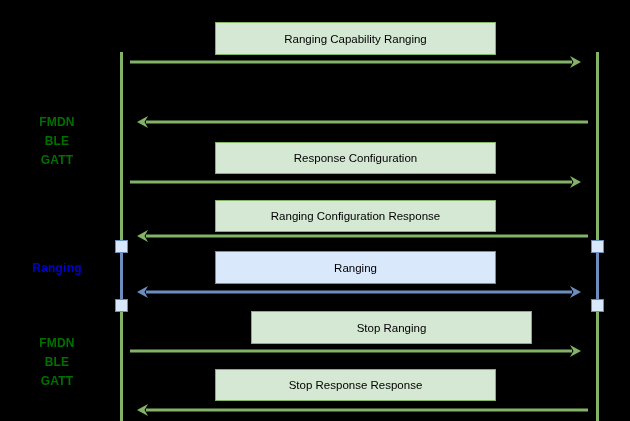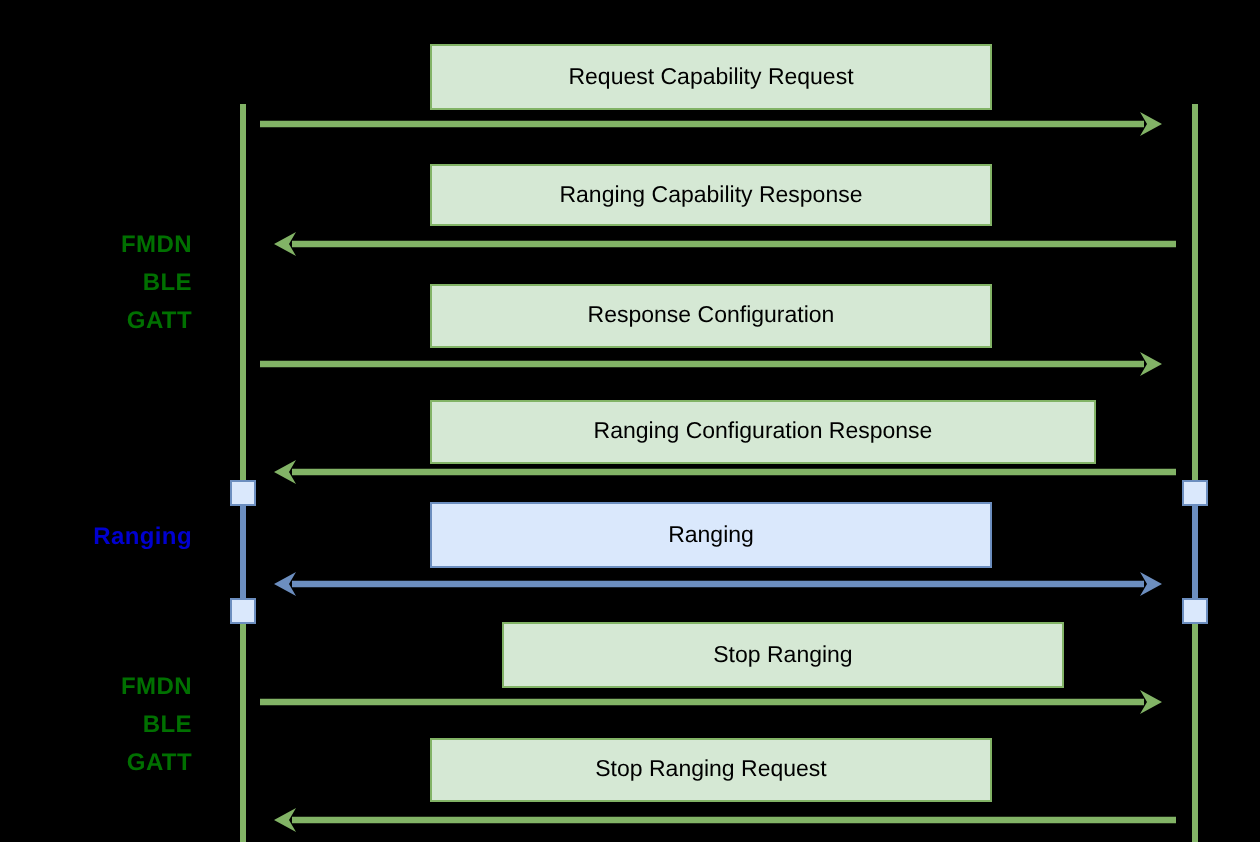--- a/index.html
+++ b/index.html
@@ -29,21 +29,21 @@
     width: 13px;
     height: 13px;
     background: #dae8fc;
     border: 1px solid #6c8ebf;
     box-sizing: border-box;
   }
 
   
   .phase-label {
     position: absolute;
-    text-align: right;
+    text-align: center;
     font-weight: bold;
     font-size: 12px;
     line-height: 19px;
     letter-spacing: 0.2px;
     white-space: pre-line;
   }
   .phase-label.green { color: #007000; }
   .phase-label.blue  { color: #0000d0; }
 
   
@@ -87,49 +87,48 @@
     <div class="activation-marker" style="left:115px; top:299px;"></div>
     <div class="activation-marker" style="left:591px; top:240px;"></div>
     <div class="activation-marker" style="left:591px; top:299px;"></div>
     <div class="phase-label green" style="left:18px; top:113px; width:78px;">FMDN
 BLE
 GATT</div>
     <div class="phase-label blue" style="left:18px; top:259px; width:78px;">Ranging</div>
     <div class="phase-label green" style="left:18px; top:334px; width:78px;">FMDN
 BLE
 GATT</div>
-    <div class="msg-box green" style="left:215px; top:22px; width:281px; height:33px;">Request Capability Request</div>
+    <div class="msg-box green" style="left:215px; top:22px; width:281px; height:33px;">Ranging Capability Ranging</div>
     <svg class="arrow-svg" width="451" height="18" viewBox="0 0 451 18" style="left:130px; top:53px;">
       <line x1="0" y1="9" x2="442" y2="9" stroke="#82b366" stroke-width="3.2"></line>
       <path d="M 451 9 L 440 3 L 443.5 9 L 440 15 Z" fill="#82b366"></path>
     </svg>
-    <div class="msg-box green" style="left:215px; top:82px; width:281px; height:31px;">Ranging Capability Response</div>
     <svg class="arrow-svg" width="451" height="18" viewBox="0 0 451 18" style="left:137px; top:113px;">
       <line x1="9" y1="9" x2="451" y2="9" stroke="#82b366" stroke-width="3.2"></line>
       <path d="M 0 9 L 11 3 L 7.5 9 L 11 15 Z" fill="#82b366"></path>
     </svg>
     <div class="msg-box green" style="left:215px; top:142px; width:281px; height:32px;">Response Configuration</div>
     <svg class="arrow-svg" width="451" height="18" viewBox="0 0 451 18" style="left:130px; top:173px;">
       <line x1="0" y1="9" x2="442" y2="9" stroke="#82b366" stroke-width="3.2"></line>
       <path d="M 451 9 L 440 3 L 443.5 9 L 440 15 Z" fill="#82b366"></path>
     </svg>
-    <div class="msg-box green" style="left:215px; top:200px; width:333px; height:32px;">Ranging Configuration Response</div>
+    <div class="msg-box green" style="left:215px; top:200px; width:281px; height:32px;">Ranging Configuration Response</div>
     <svg class="arrow-svg" width="451" height="18" viewBox="0 0 451 18" style="left:137px; top:227px;">
       <line x1="9" y1="9" x2="451" y2="9" stroke="#82b366" stroke-width="3.2"></line>
       <path d="M 0 9 L 11 3 L 7.5 9 L 11 15 Z" fill="#82b366"></path>
     </svg>
     <div class="msg-box blue" style="left:215px; top:251px; width:281px; height:33px;">Ranging</div>
     <svg class="arrow-svg" width="444" height="18" viewBox="0 0 444 18" style="left:137px; top:283px;">
       <line x1="9" y1="9" x2="435" y2="9" stroke="#6c8ebf" stroke-width="3.2"></line>
       <path d="M 444 9 L 433 3 L 436.5 9 L 433 15 Z" fill="#6c8ebf"></path>
       <path d="M 0 9 L 11 3 L 7.5 9 L 11 15 Z" fill="#6c8ebf"></path>
     </svg>
     <div class="msg-box green" style="left:215px; top:311px; width:281px; height:33px;margin-left:36px;">Stop Ranging</div>
     <svg class="arrow-svg" width="451" height="18" viewBox="0 0 451 18" style="left:130px; top:342px;">
       <line x1="0" y1="9" x2="442" y2="9" stroke="#82b366" stroke-width="3.2"></line>
       <path d="M 451 9 L 440 3 L 443.5 9 L 440 15 Z" fill="#82b366"></path>
     </svg>
-    <div class="msg-box green" style="left:215px; top:369px; width:281px; height:32px;">Stop Ranging Request</div>
+    <div class="msg-box green" style="left:215px; top:369px; width:281px; height:32px;">Stop Response Response</div>
     <svg class="arrow-svg" width="451" height="18" viewBox="0 0 451 18" style="left:137px; top:401px;">
       <line x1="9" y1="9" x2="451" y2="9" stroke="#82b366" stroke-width="3.2"></line>
       <path d="M 0 9 L 11 3 L 7.5 9 L 11 15 Z" fill="#82b366"></path>
     </svg>
   </div>
 
 </body></html>

